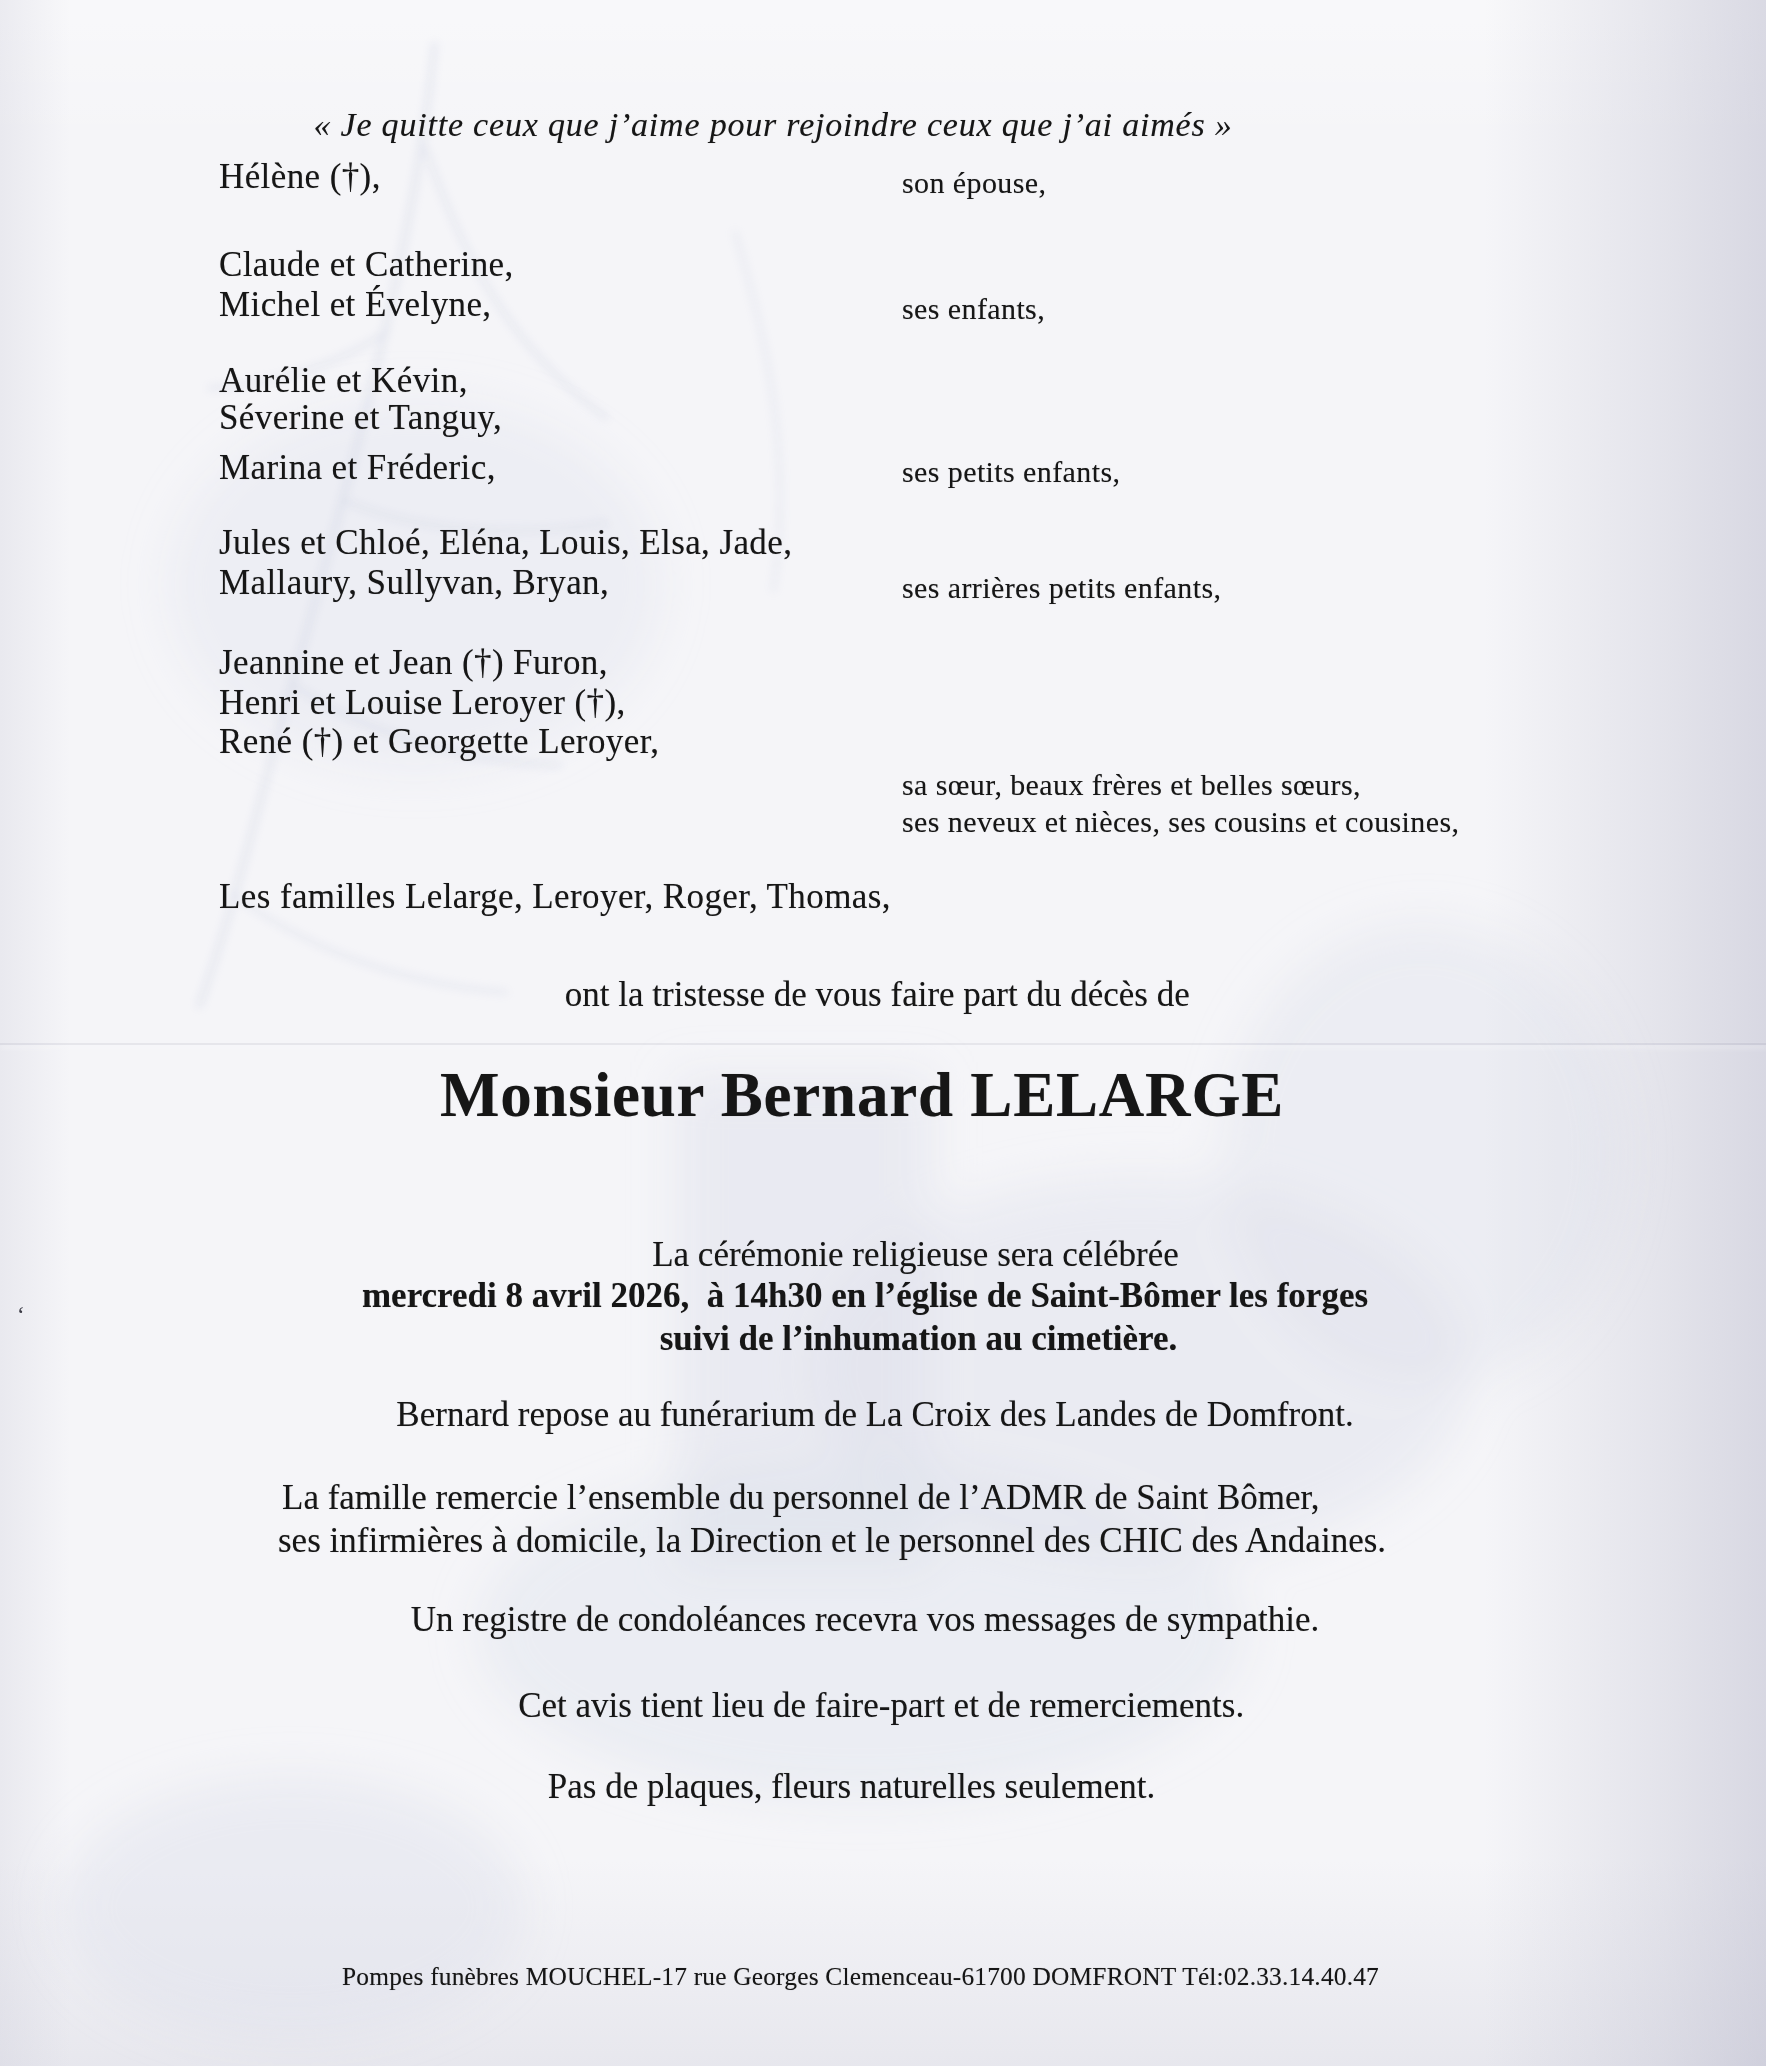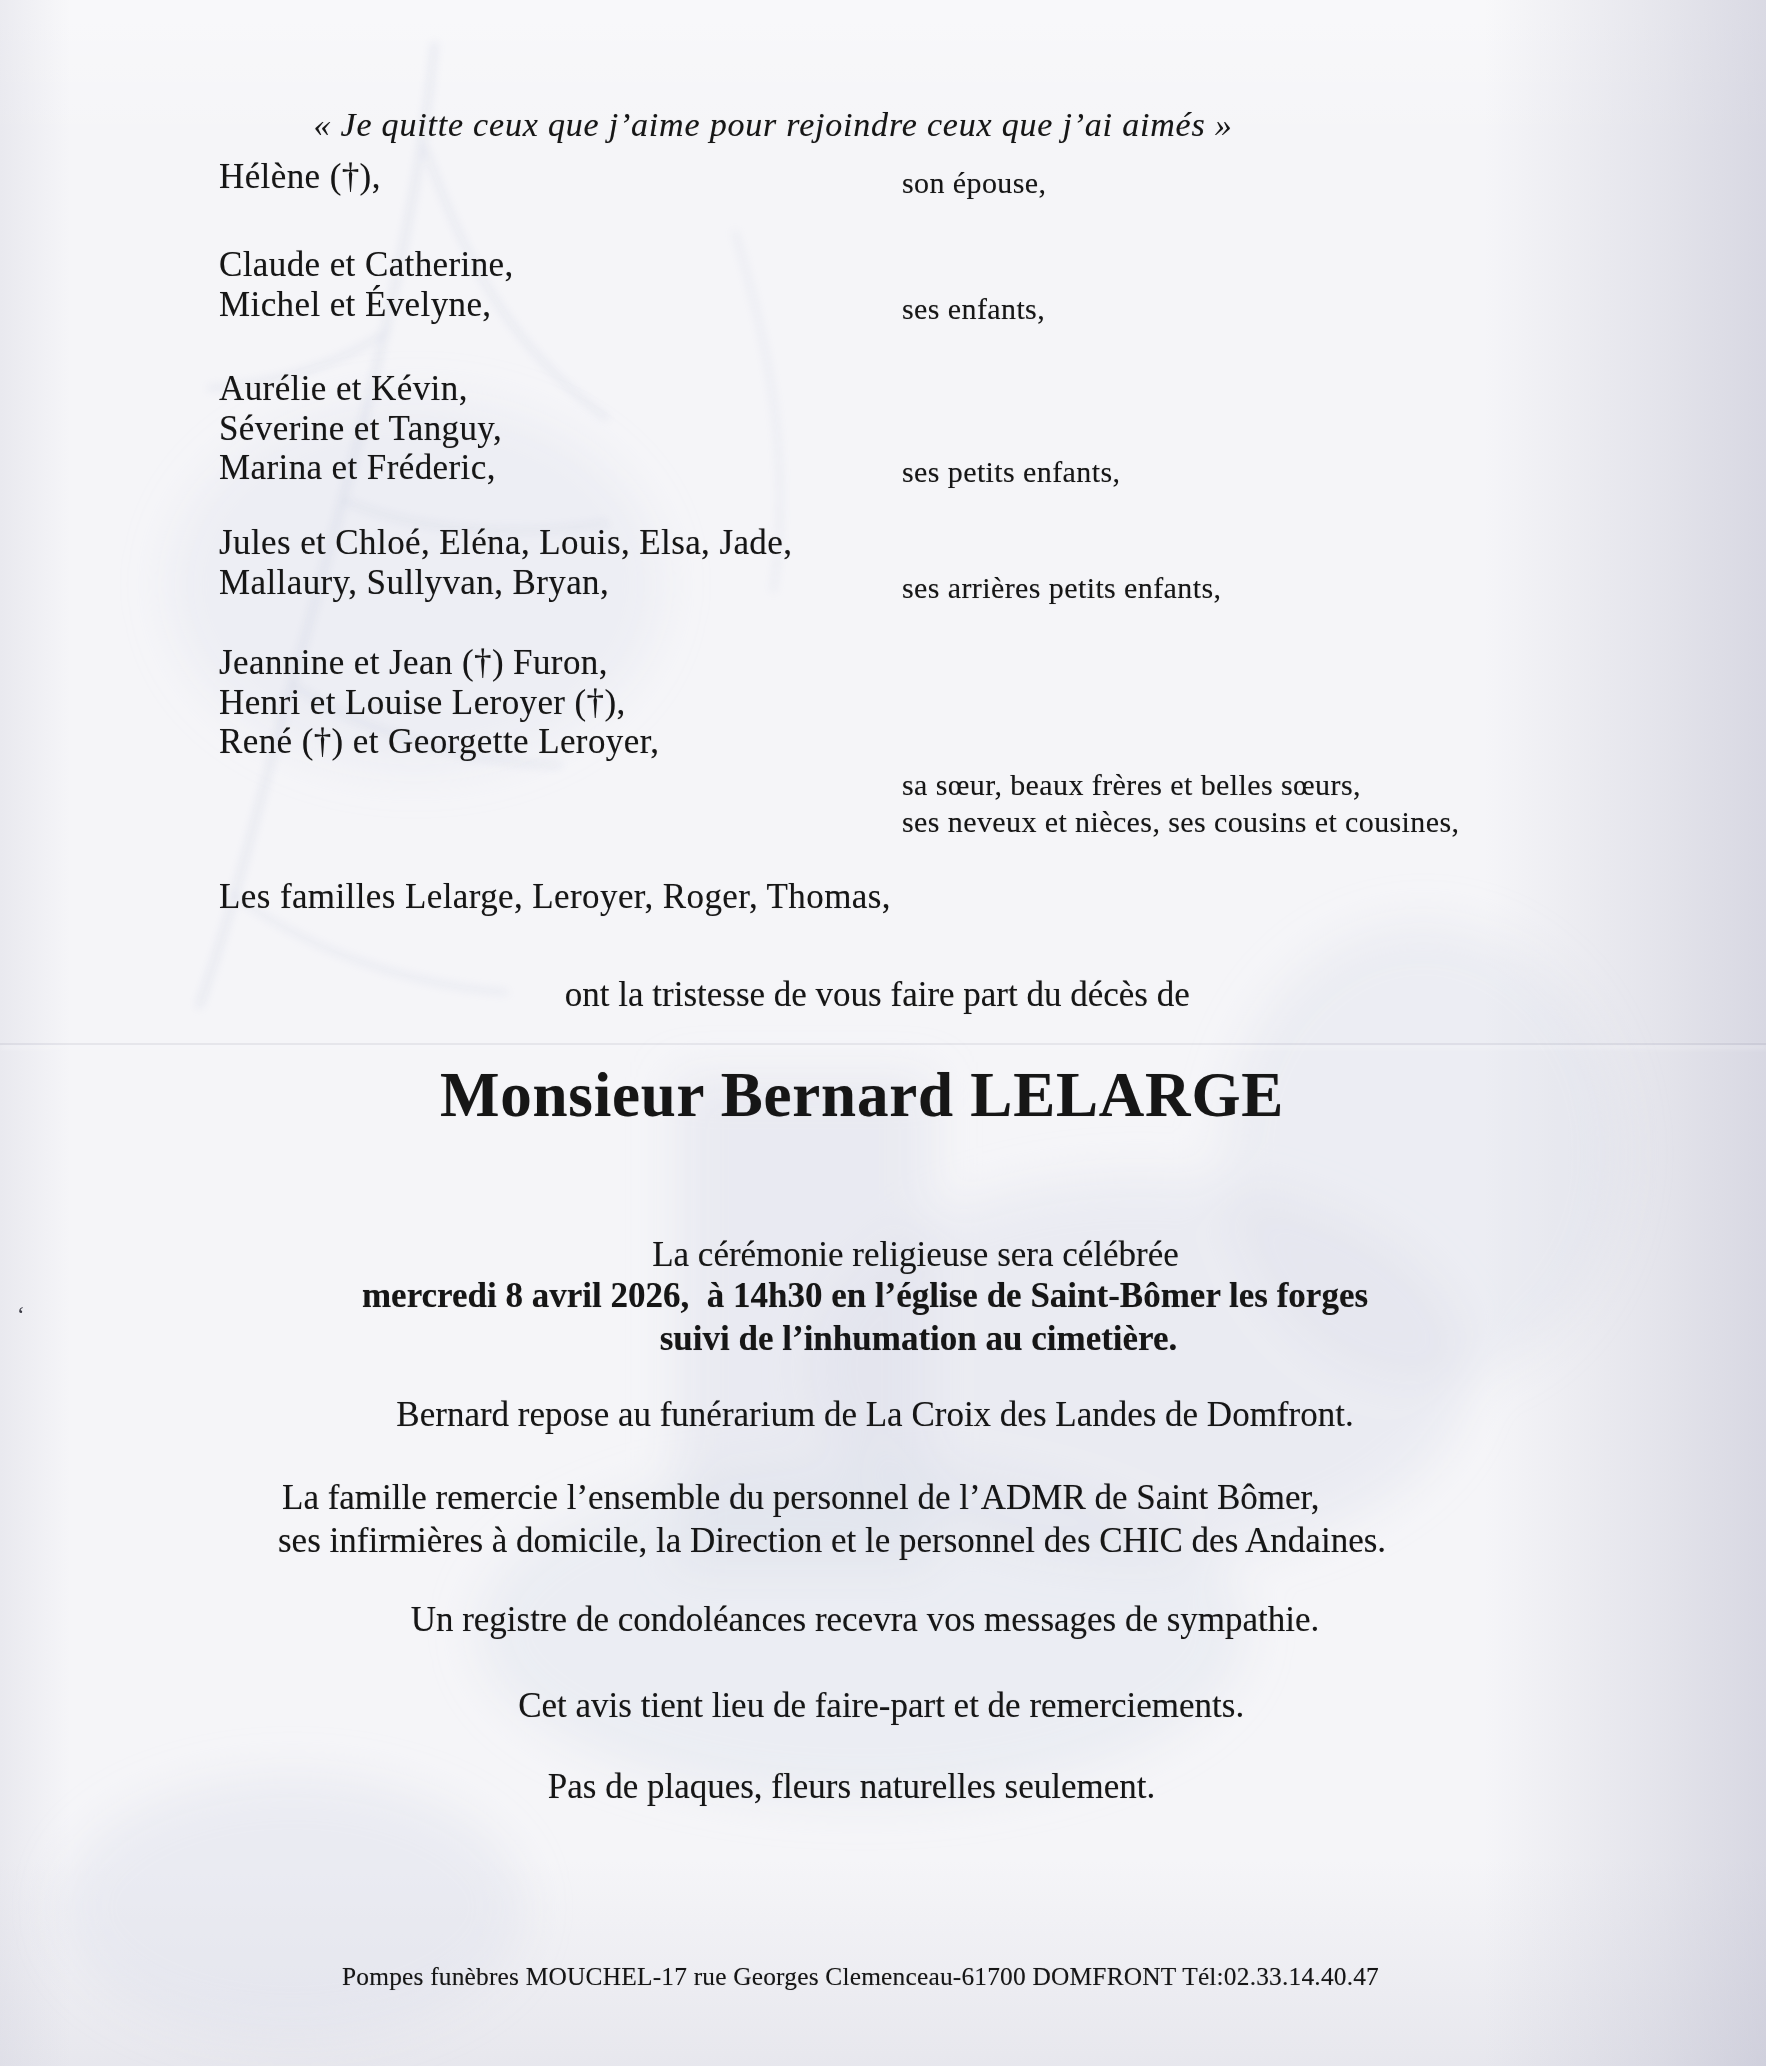--- a/index.html
+++ b/index.html
@@ -70,22 +70,22 @@
 
   <div class="txt quote" style="top:74px">« Je quitte ceux que j’aime pour rejoindre ceux que j’ai aimés »</div>
 
   <div class="txt name" style="top:157px">Hélène (†),</div>
   <div class="txt rel" style="top:166px">son épouse,</div>
 
   <div class="txt name" style="top:245px">Claude et Catherine,</div>
   <div class="txt name" style="top:285px">Michel et Évelyne,</div>
   <div class="txt rel" style="top:292px">ses enfants,</div>
 
-  <div class="txt name" style="top:369px">Aurélie et Kévin,</div>
-  <div class="txt name" style="top:409px">Séverine et Tanguy,</div>
+  <div class="txt name" style="top:361px">Aurélie et Kévin,</div>
+  <div class="txt name" style="top:398px">Séverine et Tanguy,</div>
   <div class="txt name" style="top:448px">Marina et Fréderic,</div>
   <div class="txt rel" style="top:455px">ses petits enfants,</div>
 
   <div class="txt name" style="top:563px">Mallaury, Sullyvan, Bryan,</div>
   <div class="txt name" style="top:523px">Jules et Chloé, Eléna, Louis, Elsa, Jade,</div>
   <div class="txt rel" style="top:571px">ses arrières petits enfants,</div>
 
   <div class="txt name" style="top:643px">Jeannine et Jean (†) Furon,</div>
   <div class="txt name" style="top:722px">René (†) et Georgette Leroyer,</div>
   <div class="txt name" style="top:683px">Henri et Louise Leroyer (†),</div>

